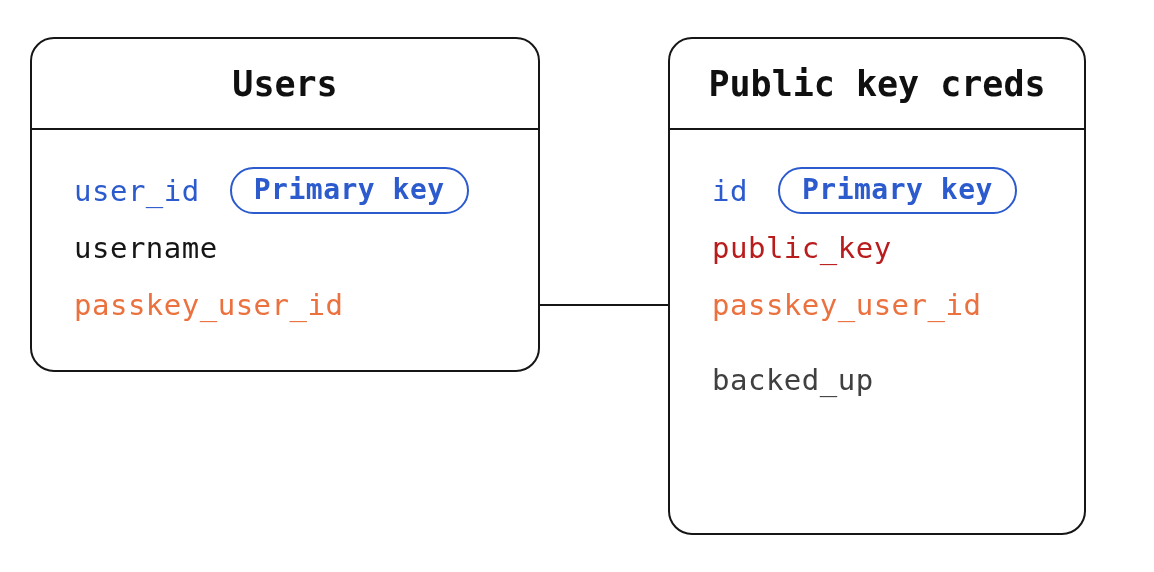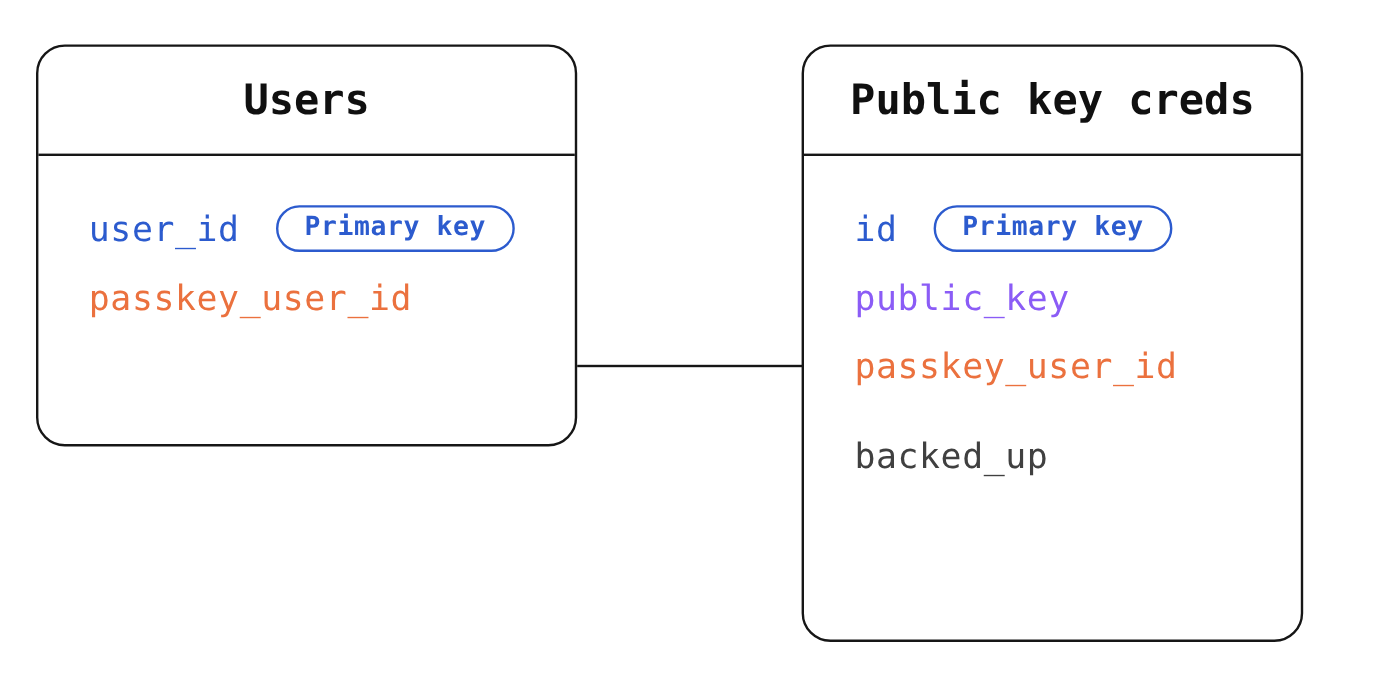--- a/index.html
+++ b/index.html
@@ -18,21 +18,21 @@
   .entity {
     position: absolute;
     background: #ffffff;
     border: 2px solid #161616;
     border-radius: 24px;
     box-sizing: border-box;
   }
   .entity-users {
     left: 30px;
     top: 37px;
-    width: 451px;
+    width: 510px;
     height: 335px;
   }
   .entity-creds {
     left: 668px;
     top: 37px;
     width: 418px;
     height: 498px;
   }
   .entity-header {
     height: 89px;
@@ -61,21 +61,21 @@
     letter-spacing: 0.5px;
   }
   .pk-badge {
     display: inline-flex;
     align-items: center;
     margin-left: 30px;
     padding: 4px 22px 6px 22px;
     border: 2.5px solid #2C5BCE;
     border-radius: 999px;
     color: #2C5BCE;
-    font-size: 22px;
+    font-size: 28px;
     font-weight: bold;
     letter-spacing: 0.5px;
   }
   .relationship-line {
     position: absolute;
     left: 481px;
     top: 304px;
     width: 188px;
     height: 2px;
     background: #161616;
@@ -91,36 +91,39 @@
   <div class="entity entity-users">
     <div class="entity-header">
       <span class="entity-title">Users</span>
     </div>
     <div class="entity-body">
       <div class="field-row">
         <span class="field-name" style="color: rgb(44, 91, 206);">user_id</span>
         <span class="pk-badge">Primary key</span>
       </div>
       <div class="field-row">
+        <span class="field-name" style="color: rgb(22, 22, 22);">username</span>
+      </div>
+      <div class="field-row">
         <span class="field-name" style="color: rgb(235, 113, 62);">passkey_user_id</span>
       </div>
     </div>
   </div>
 
   <div class="entity entity-creds">
     <div class="entity-header">
       <span class="entity-title">Public key creds</span>
     </div>
     <div class="entity-body">
       <div class="field-row">
         <span class="field-name" style="color: rgb(44, 91, 206);">id</span>
         <span class="pk-badge">Primary key</span>
       </div>
       <div class="field-row">
-        <span class="field-name" style="color: #8b5cf6;">public_key</span>
+        <span class="field-name" style="color: #b91c1c;">public_key</span>
       </div>
       <div class="field-row">
         <span class="field-name" style="color: rgb(235, 113, 62);">passkey_user_id</span>
       </div>
       <div class="field-row">
         <span class="field-name" style="color: #404040; margin-top: 36px;">backed_up</span>
       </div>
     </div>
   </div>
 

